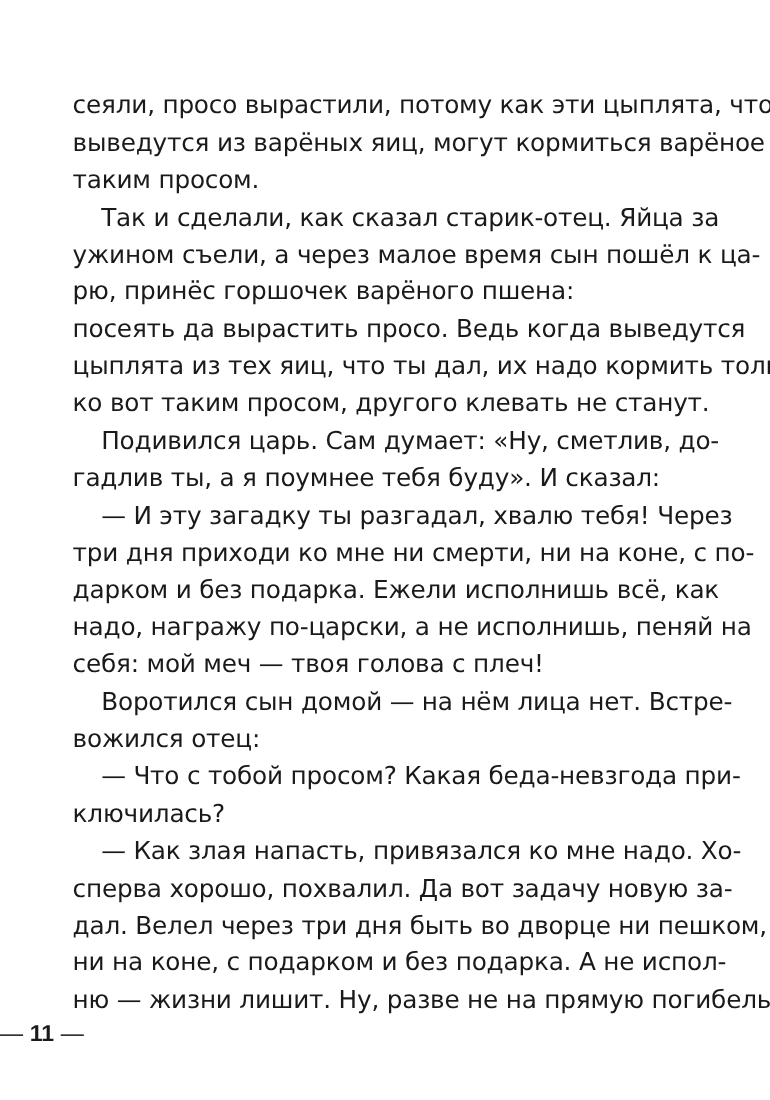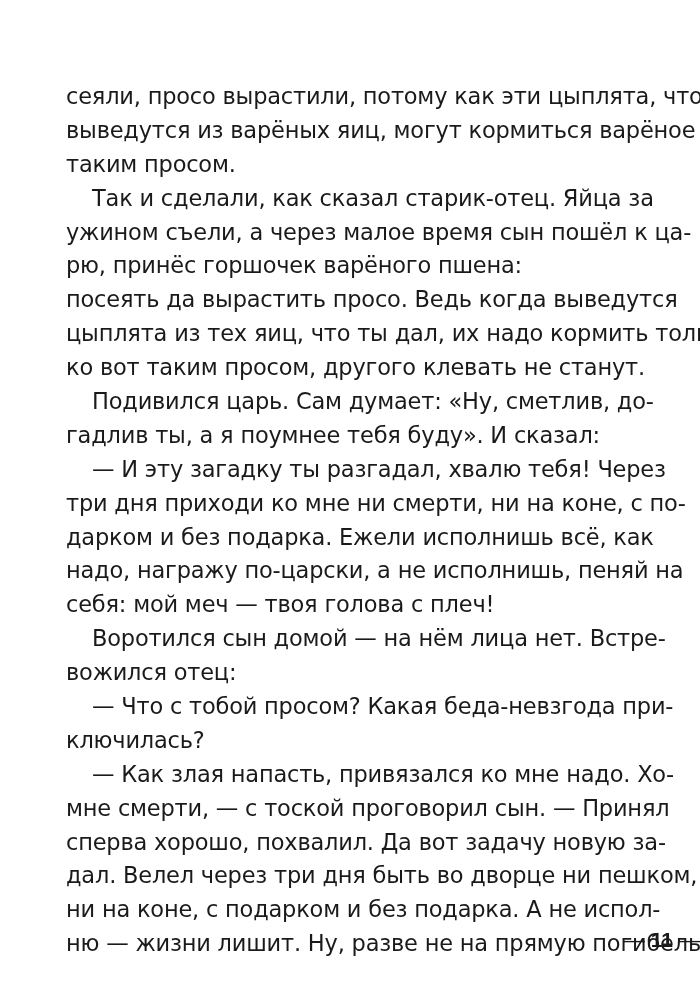--- a/index.html
+++ b/index.html
@@ -35,21 +35,21 @@
       text-align-last: left;
     }
     .line.indent {
       padding-left: 26px;
     }
     .page-number {
       position: absolute;
       left: 0;
       top: 928px;
       width: 700px;
-      text-align: right;
+      text-align: left;
       font-family: "Liberation Sans", sans-serif;
       font-size: 21px;
       color: #1a1a1a;
     }
     .page-number .num {
       font-weight: bold;
       margin: 0 6px;
     }
   </style>
 </head>
@@ -70,21 +70,20 @@
     <span class="line indent">— И эту загадку ты разгадал, хвалю тебя! Через</span>
     <span class="line">три дня приходи ко мне ни смерти, ни на коне, с по-</span>
     <span class="line">дарком и без подарка. Ежели исполнишь всё, как</span>
     <span class="line">надо, награжу по-царски, а не исполнишь, пеняй на</span>
     <span class="line last">себя: мой меч — твоя голова с плеч!</span>
     <span class="line indent">Воротился сын домой — на нём лица нет. Встре-</span>
     <span class="line last">вожился отец:</span>
     <span class="line indent">— Что с тобой просом? Какая беда-невзгода при-</span>
     <span class="line last">ключилась?</span>
     <span class="line indent">— Как злая напасть, привязался ко мне надо. Хо-</span>
-    <span class="line">мне смерти, — с тоской проговорил сын. — Принял</span>
     <span class="line">сперва хорошо, похвалил. Да вот задачу новую за-</span>
     <span class="line">дал. Велел через три дня быть во дворце ни пешком,</span>
     <span class="line">ни на коне, с подарком и без подарка. А не испол-</span>
     <span class="line">ню — жизни лишит. Ну, разве не на прямую погибель</span>
   </div>
 
 <div class="page-number">
   <span>—</span><span class="num">11</span><span>—</span>
 </div>
 

